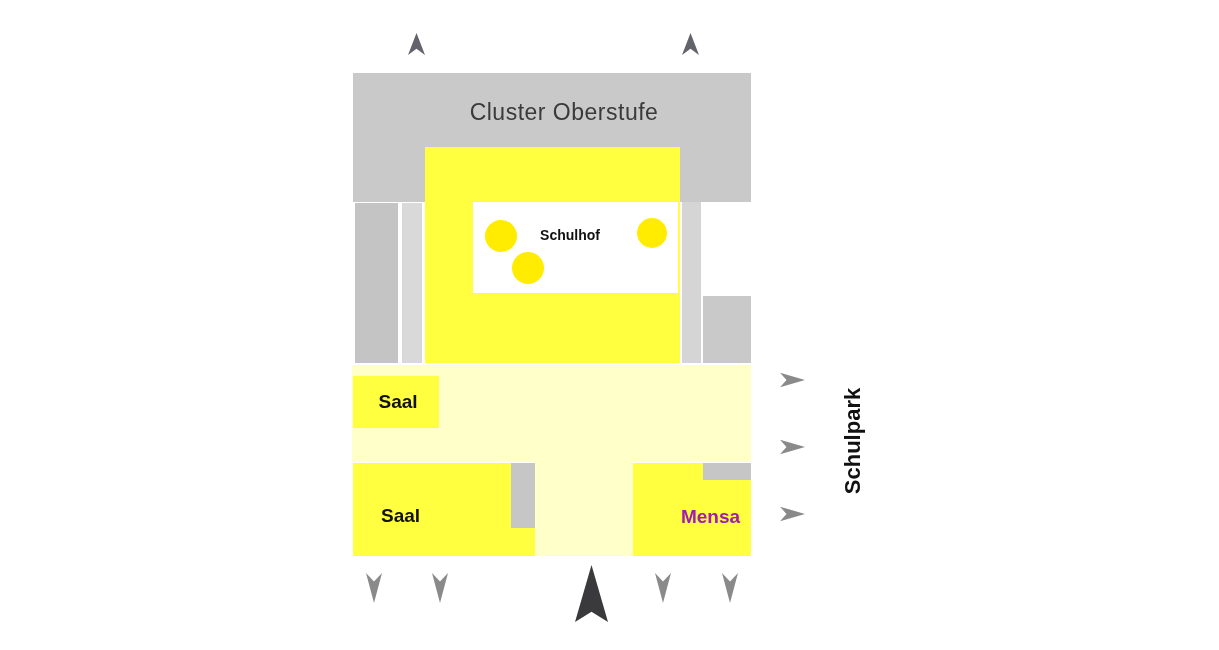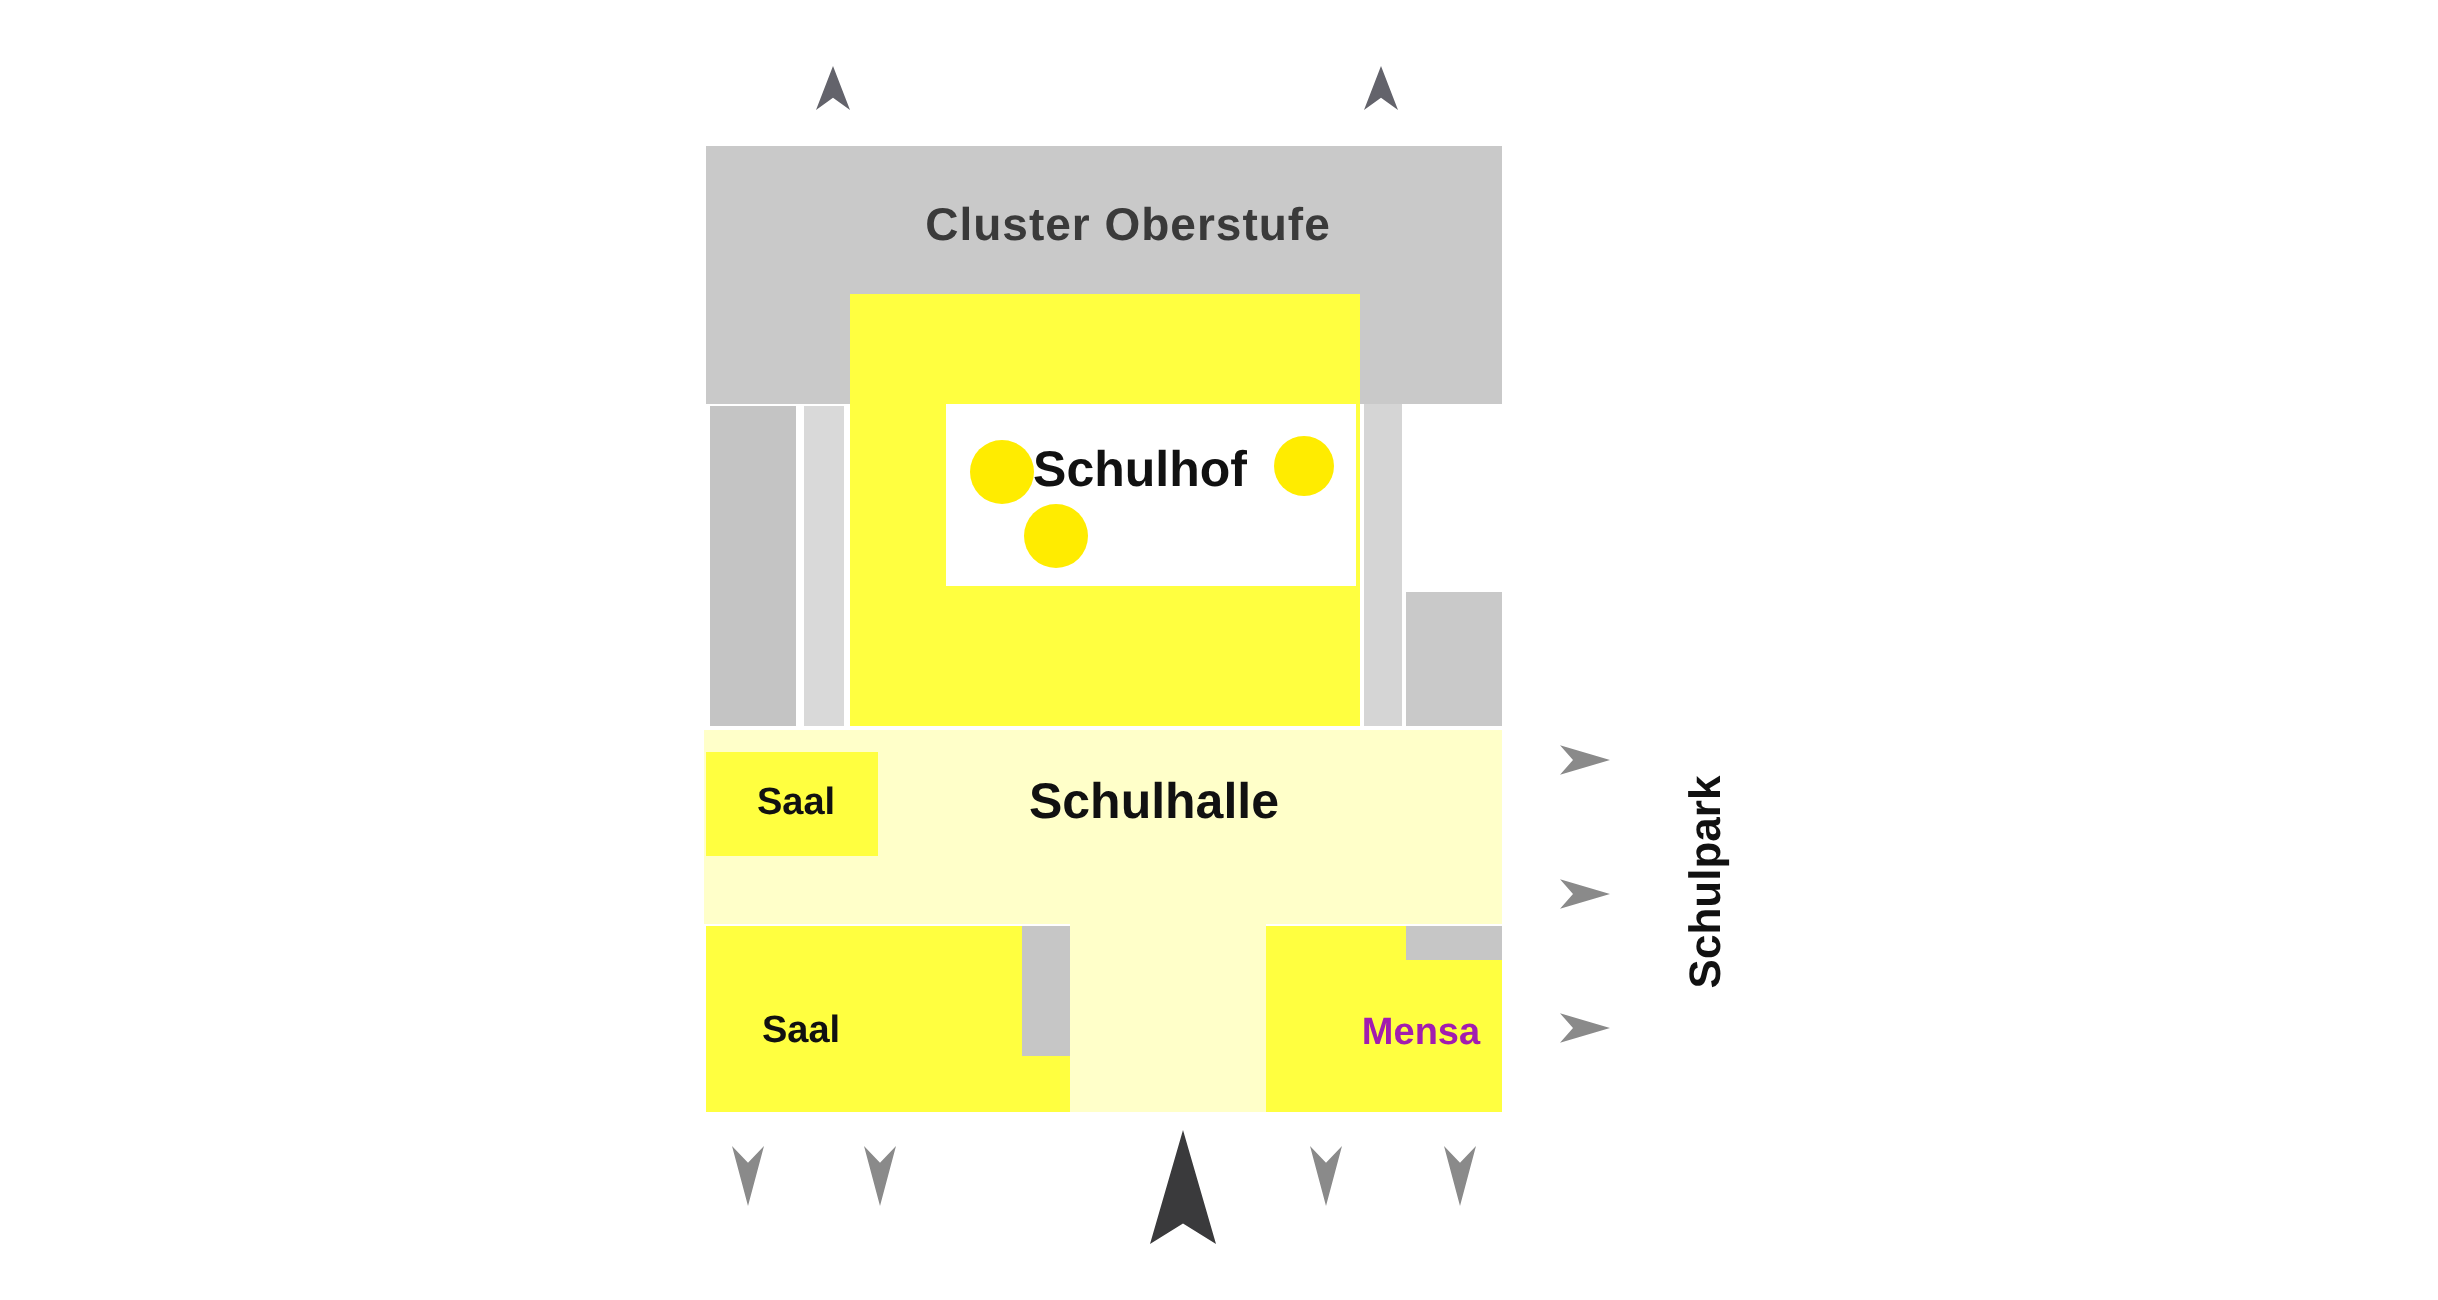--- a/index.html
+++ b/index.html
@@ -1,21 +1,21 @@
 <!DOCTYPE html>
 <html><head>
 <meta charset="utf-8">
 <style>
   html,body{margin:0;padding:0;background:#ffffff;}
   body{font-family:"Liberation Sans", sans-serif;}
   .plan{position:relative;width:1219px;height:650px;background:#ffffff;overflow:hidden;}
   .rect{position:absolute;}
   .label{position:absolute;text-align:center;white-space:nowrap;}
-  .label-regular{font-size:23px;font-weight:700;letter-spacing:0.5px;line-height:28px;}
-  .label-bold-lg{font-size:25px;font-weight:700;line-height:26px;}
+  .label-regular{font-size:23px;font-weight:400;letter-spacing:0.5px;line-height:28px;}
+  .label-bold-lg{font-size:14px;font-weight:700;line-height:26px;}
   .label-bold-md{font-size:19px;font-weight:700;line-height:22px;}
   .tree{position:absolute;border-radius:50%;}
   .arrow{position:absolute;}
   .arrow-up{clip-path:polygon(50% 0, 100% 100%, 50% 72%, 0 100%);}
   .arrow-down{clip-path:polygon(0 0, 50% 28%, 100% 0, 50% 100%);}
   .arrow-right{clip-path:polygon(0 4%, 100% 50%, 0 96%, 26% 50%);}
   .arrow-north{clip-path:polygon(50% 0, 100% 100%, 50% 82%, 0 100%);}
   .vertical{transform:rotate(-90deg);transform-origin:center center;}
 </style>
 </head>
@@ -50,21 +50,20 @@
   <div class="rect" style="left: 353px; top: 463px; width: 182px; height: 93px; background: rgb(255, 255, 64);"></div>
   <div class="rect" style="left: 511px; top: 463px; width: 24px; height: 65px; background: rgb(198, 198, 198);"></div>
 
   <div class="rect" style="left: 633px; top: 463px; width: 118px; height: 93px; background: rgb(255, 255, 64);"></div>
   <div class="rect" style="left: 703px; top: 463px; width: 48px; height: 17px; background: rgb(198, 198, 198);"></div>
 
   <div class="label label-regular" style="left: 404px; top: 98px; width: 320px; color: rgb(58, 58, 58);">Cluster Oberstufe</div>
 
   <div class="label label-bold-lg" style="left: 490px; top: 222px; width: 160px; color: rgb(17, 17, 17);">Schulhof</div>
 
-  <div class="label label-bold-lg" style="left: 497px; top: 388px; width: 160px; color: rgb(17, 17, 17);">Schulhalle</div>
 
   <div class="label label-bold-md" style="left: 353px; top: 391px; width: 90px; color: rgb(17, 17, 17);">Saal</div>
 
   <div class="label label-bold-md" style="left: 358px; top: 505px; width: 85px; color: rgb(17, 17, 17);">Saal</div>
 
   <div class="label label-bold-md" style="left: 668px; top: 506px; width: 85px; color: #a21caf;">Mensa</div>
 
   <div class="label label-bold-lg vertical" style="left: 753px; top: 426px; width: 200px; height: 30px; line-height: 30px; font-size: 22px; color: rgb(17, 17, 17);">Schulpark</div>
 
   <div class="arrow arrow-up" style="left: 408px; top: 33px; width: 17px; height: 22px; background: rgb(99, 99, 107);"></div>

